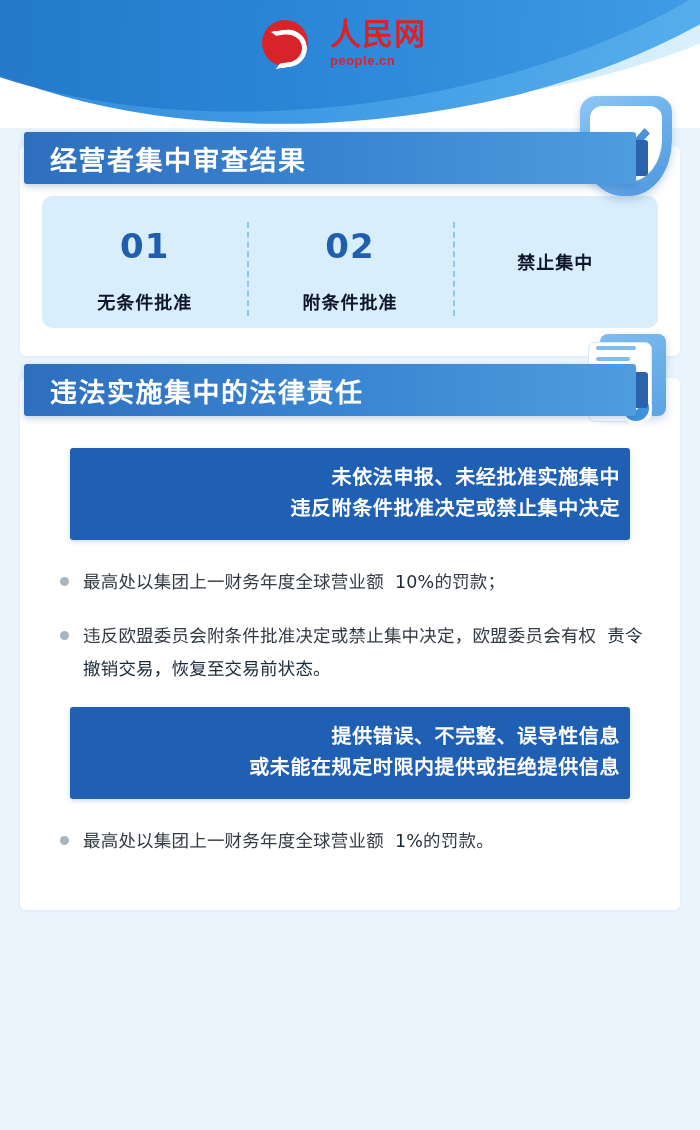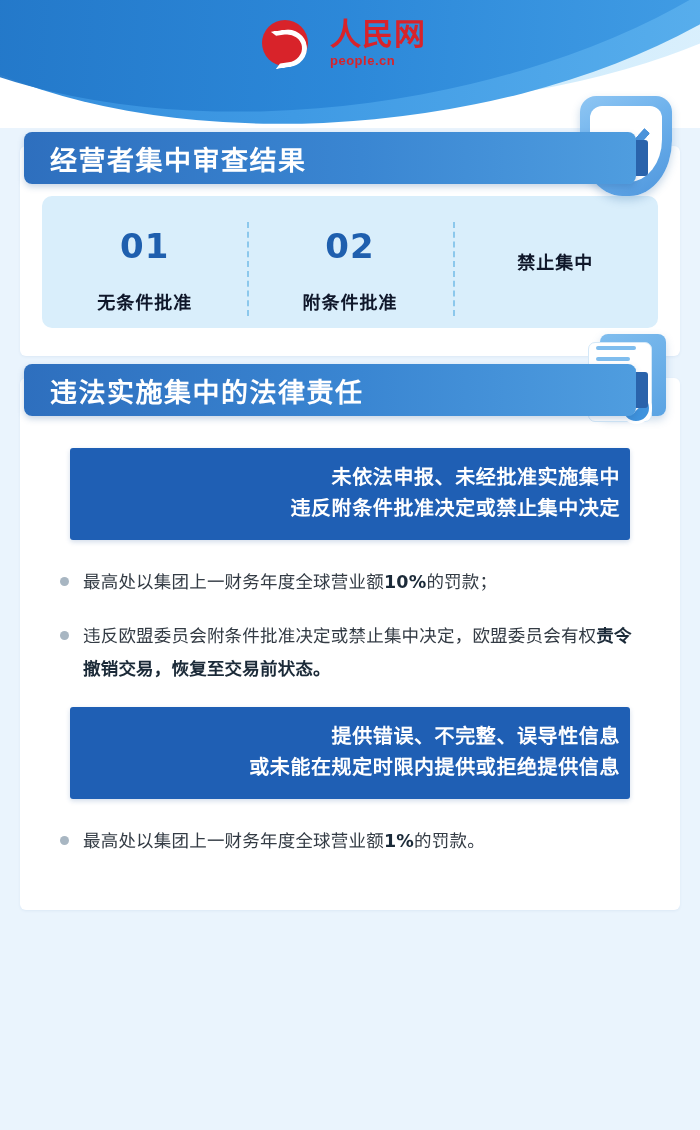--- a/index.html
+++ b/index.html
@@ -129,21 +129,21 @@
     height: 52px;
     display: flex;
     align-items: center;
     padding-left: 26px;
     color: #ffffff;
     font-size: 27px;
     font-weight: 700;
     letter-spacing: 1.5px;
     font-family: "DejaVu Sans", sans-serif;
     background: linear-gradient(90deg, #2e6fbe 0%, #3a86d2 55%, #4f9ddf 100%);
-    border-radius: 8px;
+    border-radius: 3px;
     box-shadow: 0 3px 6px rgba(40,90,150,.25);
   }
   .sec-title::after {
     content: "";
     position: absolute;
     right: -12px;
     top: 8px;
     bottom: 8px;
     width: 12px;
     background: #2a63ab;
@@ -310,22 +310,23 @@
     margin: 11px 14px 0 8px;
   }
   .bullet .txt {
     font-size: 17.5px;
     line-height: 1.85;
     color: #333b44;
     letter-spacing: .2px;
     font-family: "DejaVu Sans", sans-serif;
   }
   .bullet .txt b {
-    font-weight: 700;
+    font-weight: 400;
     color: #1b2a38;
+    padding-left: 11px;
   }
 </style>
 </head>
 <body>
 
 <div class="header">
   <div class="hdr-wave-c"></div>
   <div class="hdr-wave-a"></div>
   <div class="hdr-wave-b"></div>
   <div class="logo">

